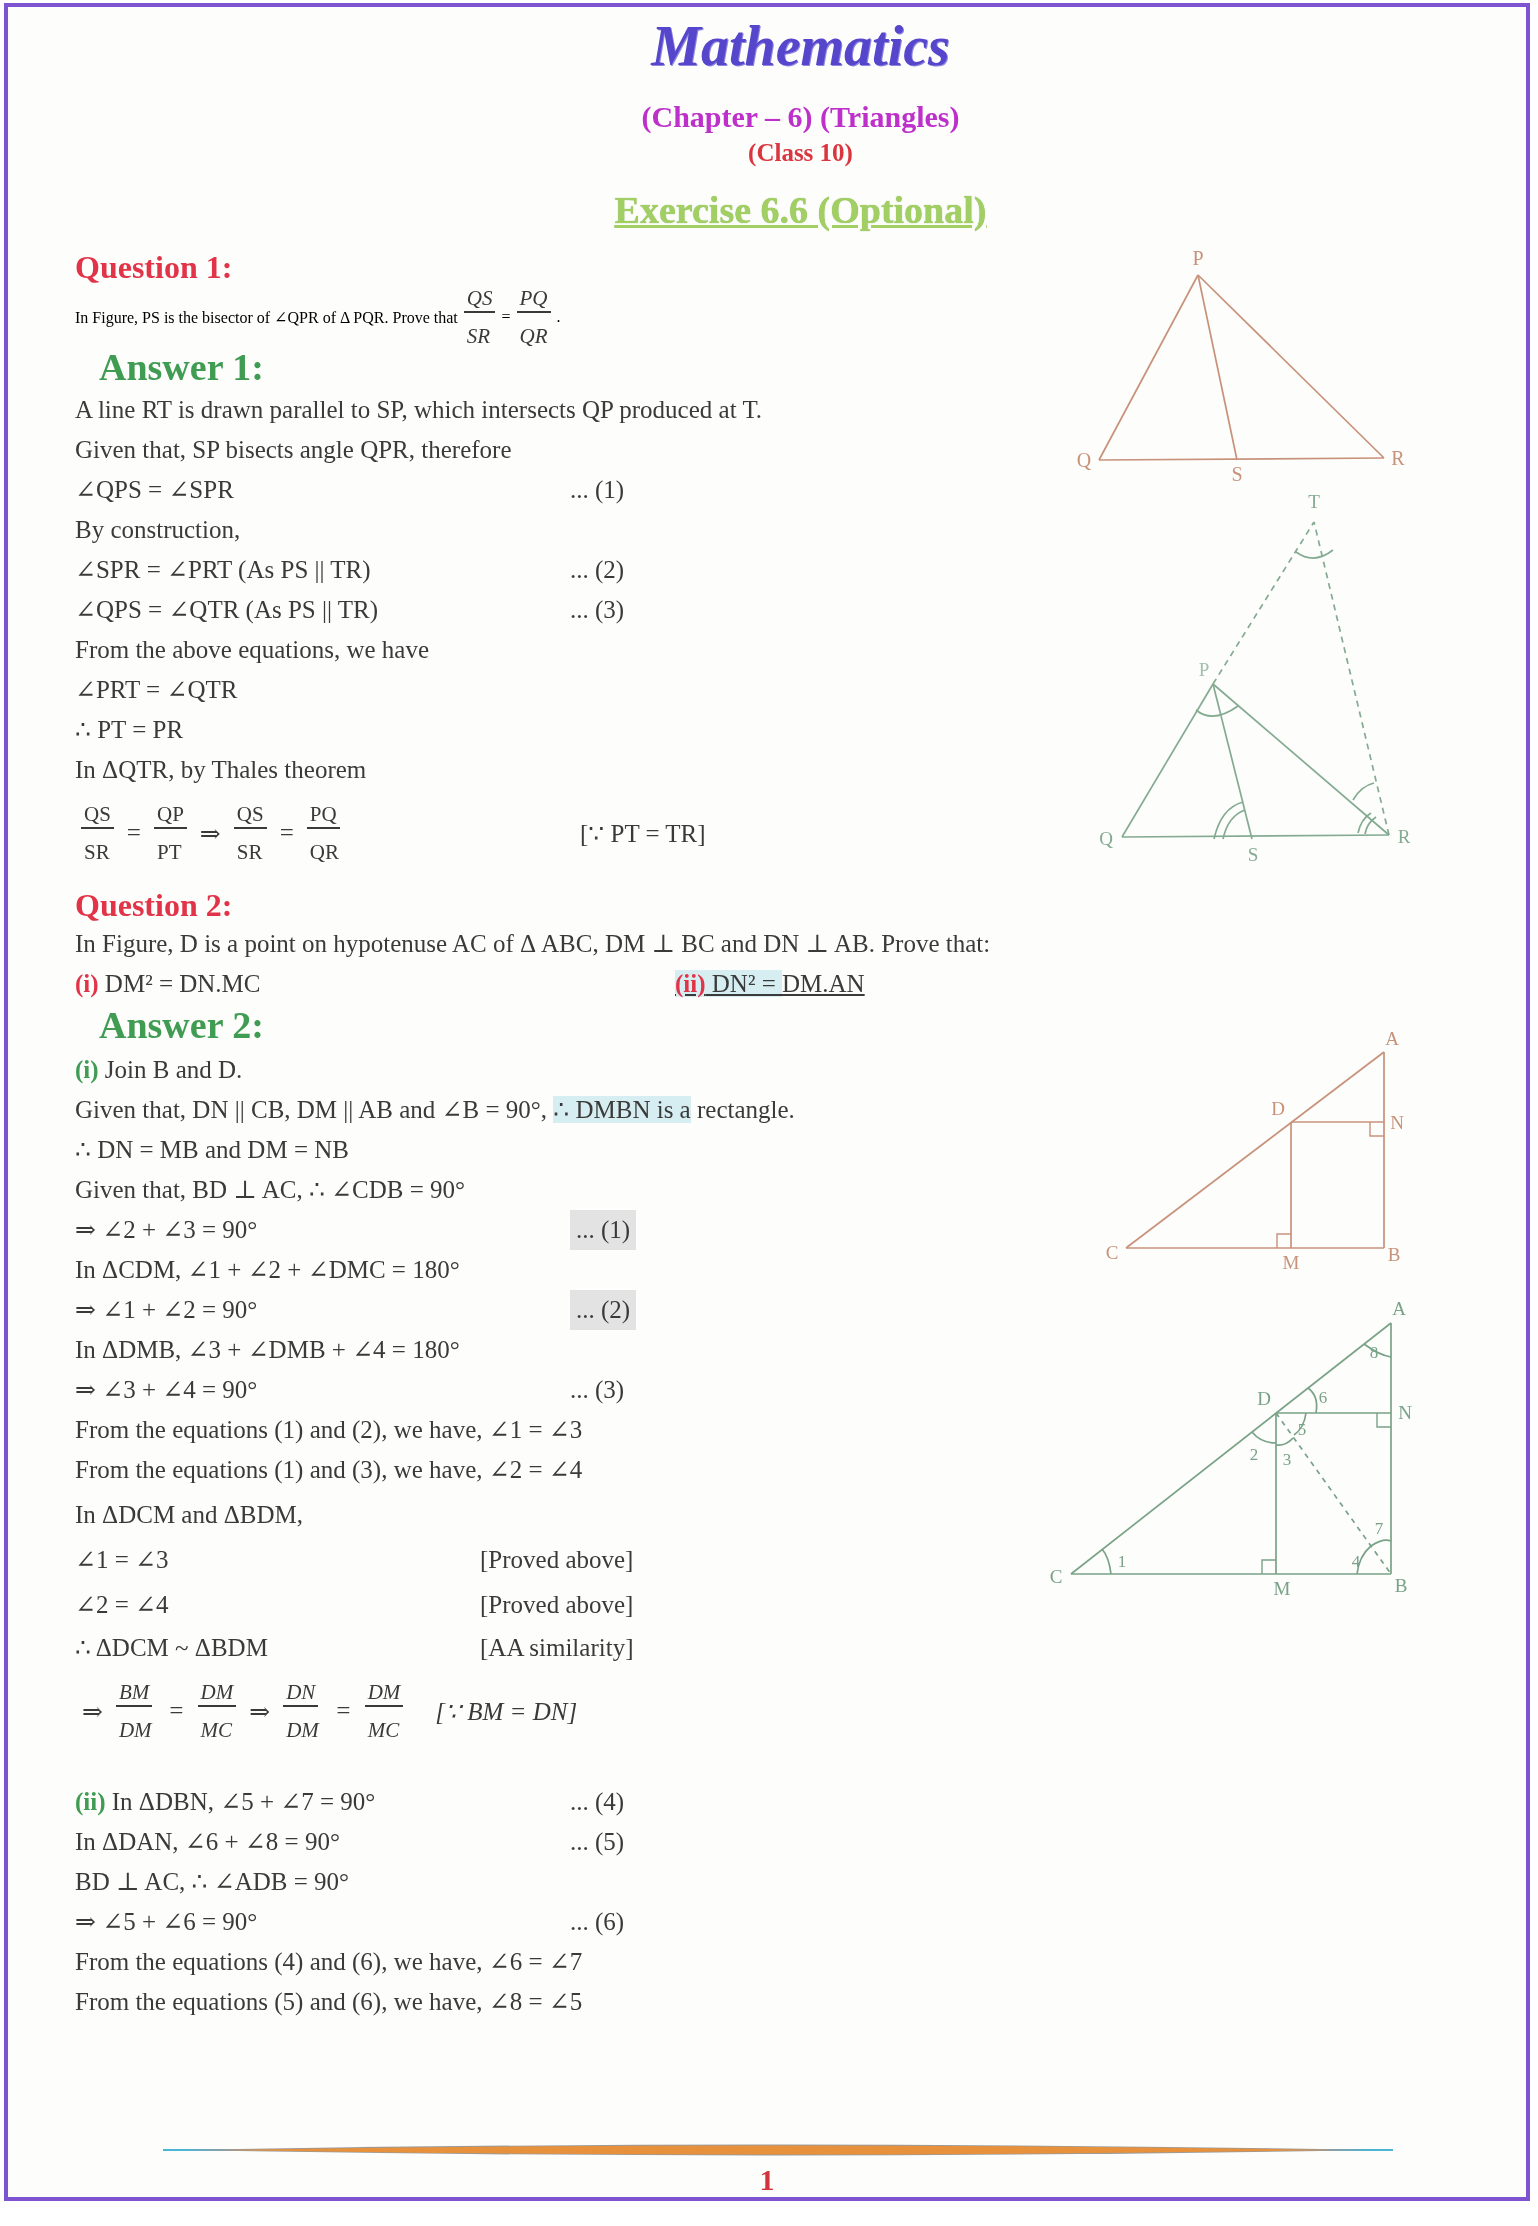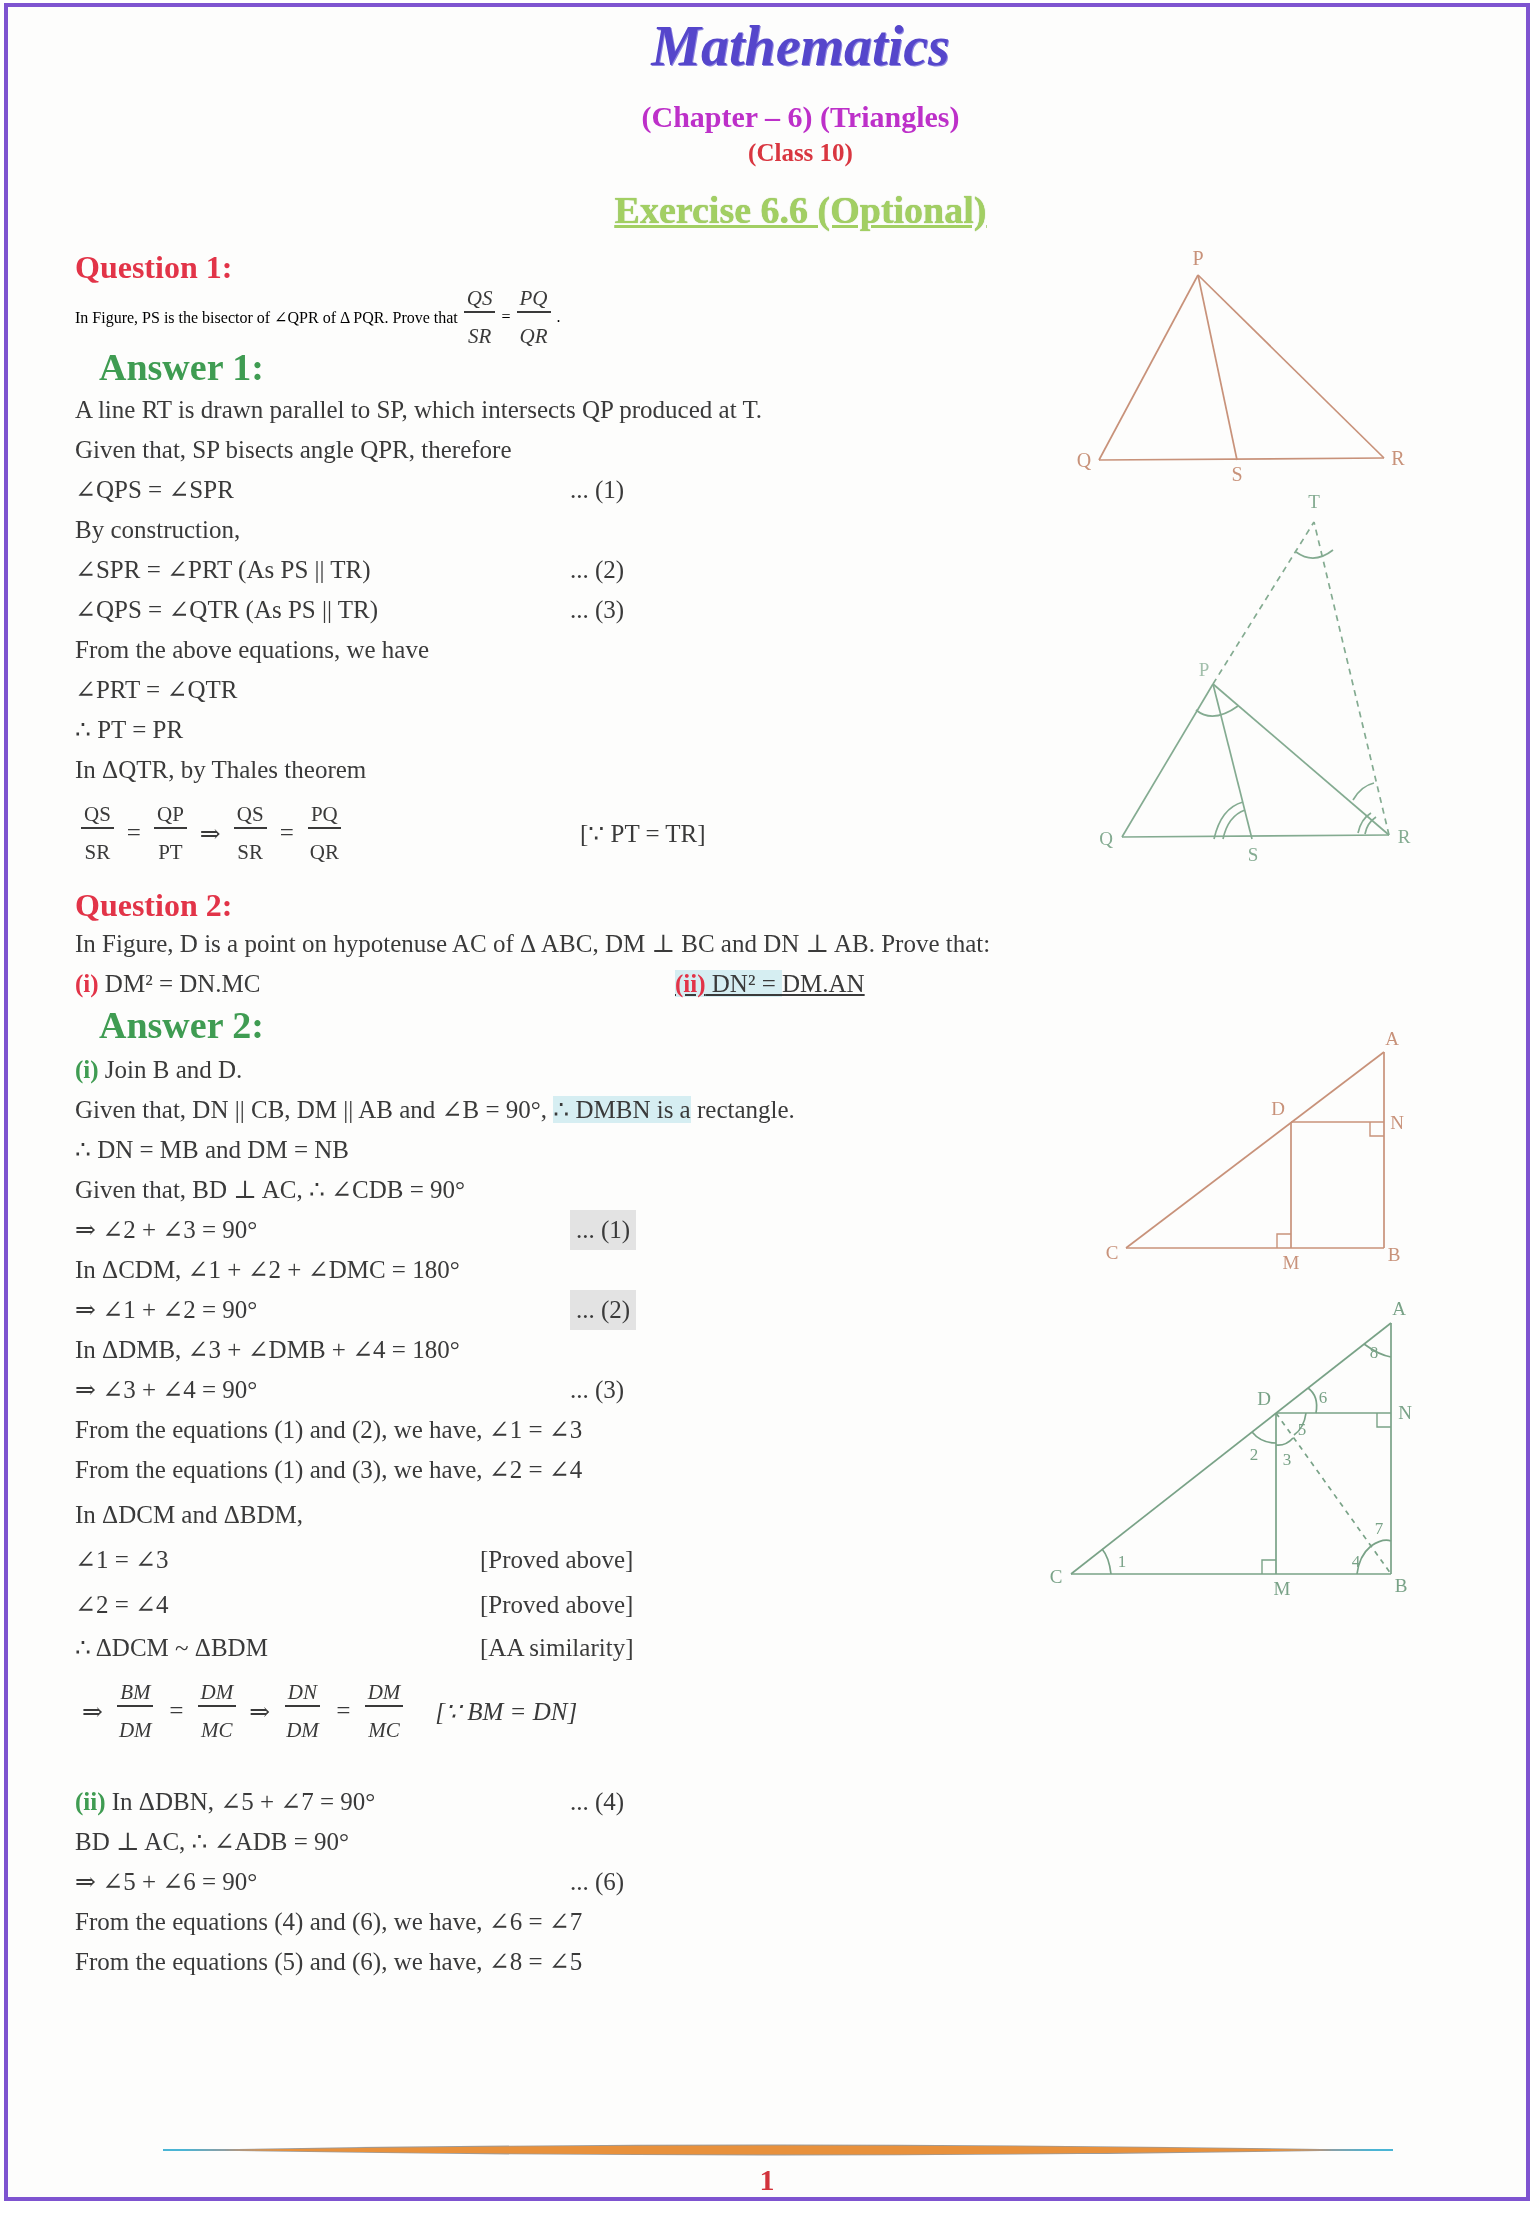--- a/index.html
+++ b/index.html
@@ -24,21 +24,21 @@
   .line .num.note{left:405px;}
   .line .num.hlgray{background:#e3e3e3;padding:0 6px;}
   .tall{height:62px;display:flex;align-items:center;}
   .red{color:#e23448;font-weight:bold;}
   .green{color:#3f9c52;font-weight:bold;}
   .hlcyan{background:#d6eef2;}
   .it{font-style:italic;}
   .item2{position:absolute;left:600px;top:0;text-decoration:underline;}
 
   
-  .frac{display:inline-flex;flex-direction:column;align-items:center;line-height:1.08;font-size:21px;margin:0 6px;vertical-align:middle;color:#3a3a3a;gap:11px;}
+  .frac{display:inline-flex;flex-direction:column;align-items:flex-start;line-height:1.08;font-size:21px;margin:0 6px;vertical-align:middle;color:#3a3a3a;gap:11px;}
   .frac .fn{padding:0 3px 1px 3px;border-bottom:2px solid #3a3a3a;}
   .frac .fd{padding:1px 3px 0 3px;}
   .mathrow{position:relative;display:flex;align-items:center;height:86px;font-size:25px;color:#3a3a3a;white-space:nowrap;}
   .mathrow .op{margin:0 7px;}
   .mathrow .mnote{position:absolute;left:505px;}
   .mathrow .mnote2{margin-left:26px;}
   .concl{height:46px;display:flex;align-items:center;font-size:26px;color:#3a3a3a;}
   .part2{margin-top:28px;}
 
   
@@ -179,20 +179,21 @@
       <span class="mnote2">[∵ BM = DN]</span>
     </div>
 
 
     <div class="line part2">
       <span class="green">(ii)</span><span> In ΔDBN, ∠5 + ∠7 = 90°</span>
       <span class="num">... (4)</span>
     </div>
 
     <div class="lines">
+        <div class="line"><span class="t">In ΔDAN, ∠6 + ∠8 = 90°</span><span class="num">... (5)</span></div>
         <div class="line"><span class="t">BD ⊥ AC, ∴ ∠ADB = 90°</span></div>
         <div class="line"><span class="t">⇒ ∠5 + ∠6 = 90°</span><span class="num">... (6)</span></div>
         <div class="line"><span class="t">From the equations (4) and (6), we have, ∠6 = ∠7</span></div>
         <div class="line"><span class="t">From the equations (5) and (6), we have, ∠8 = ∠5</span></div>
       </div>
 
   </div>
 
   <svg class="fig" style="left:1048px;top:238px;" width="380" height="245" viewBox="0 0 380 245">
     <g stroke="#c8927a" stroke-width="1.7" fill="none">

